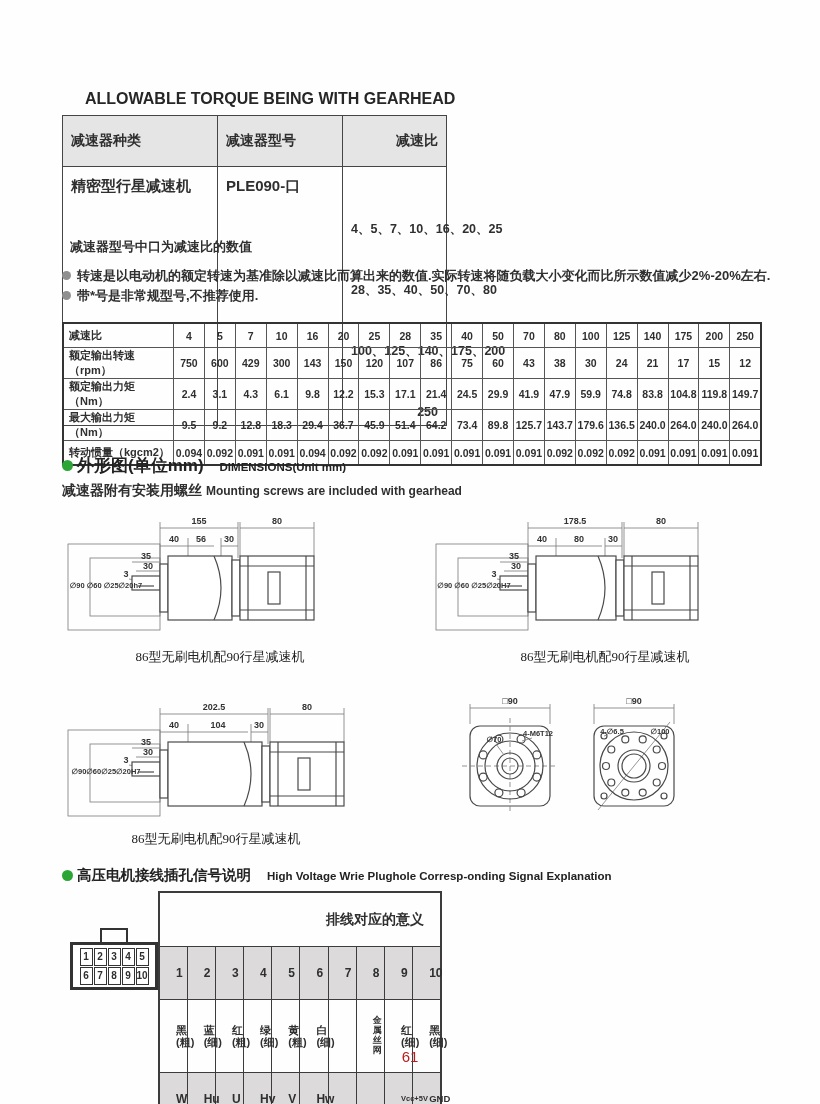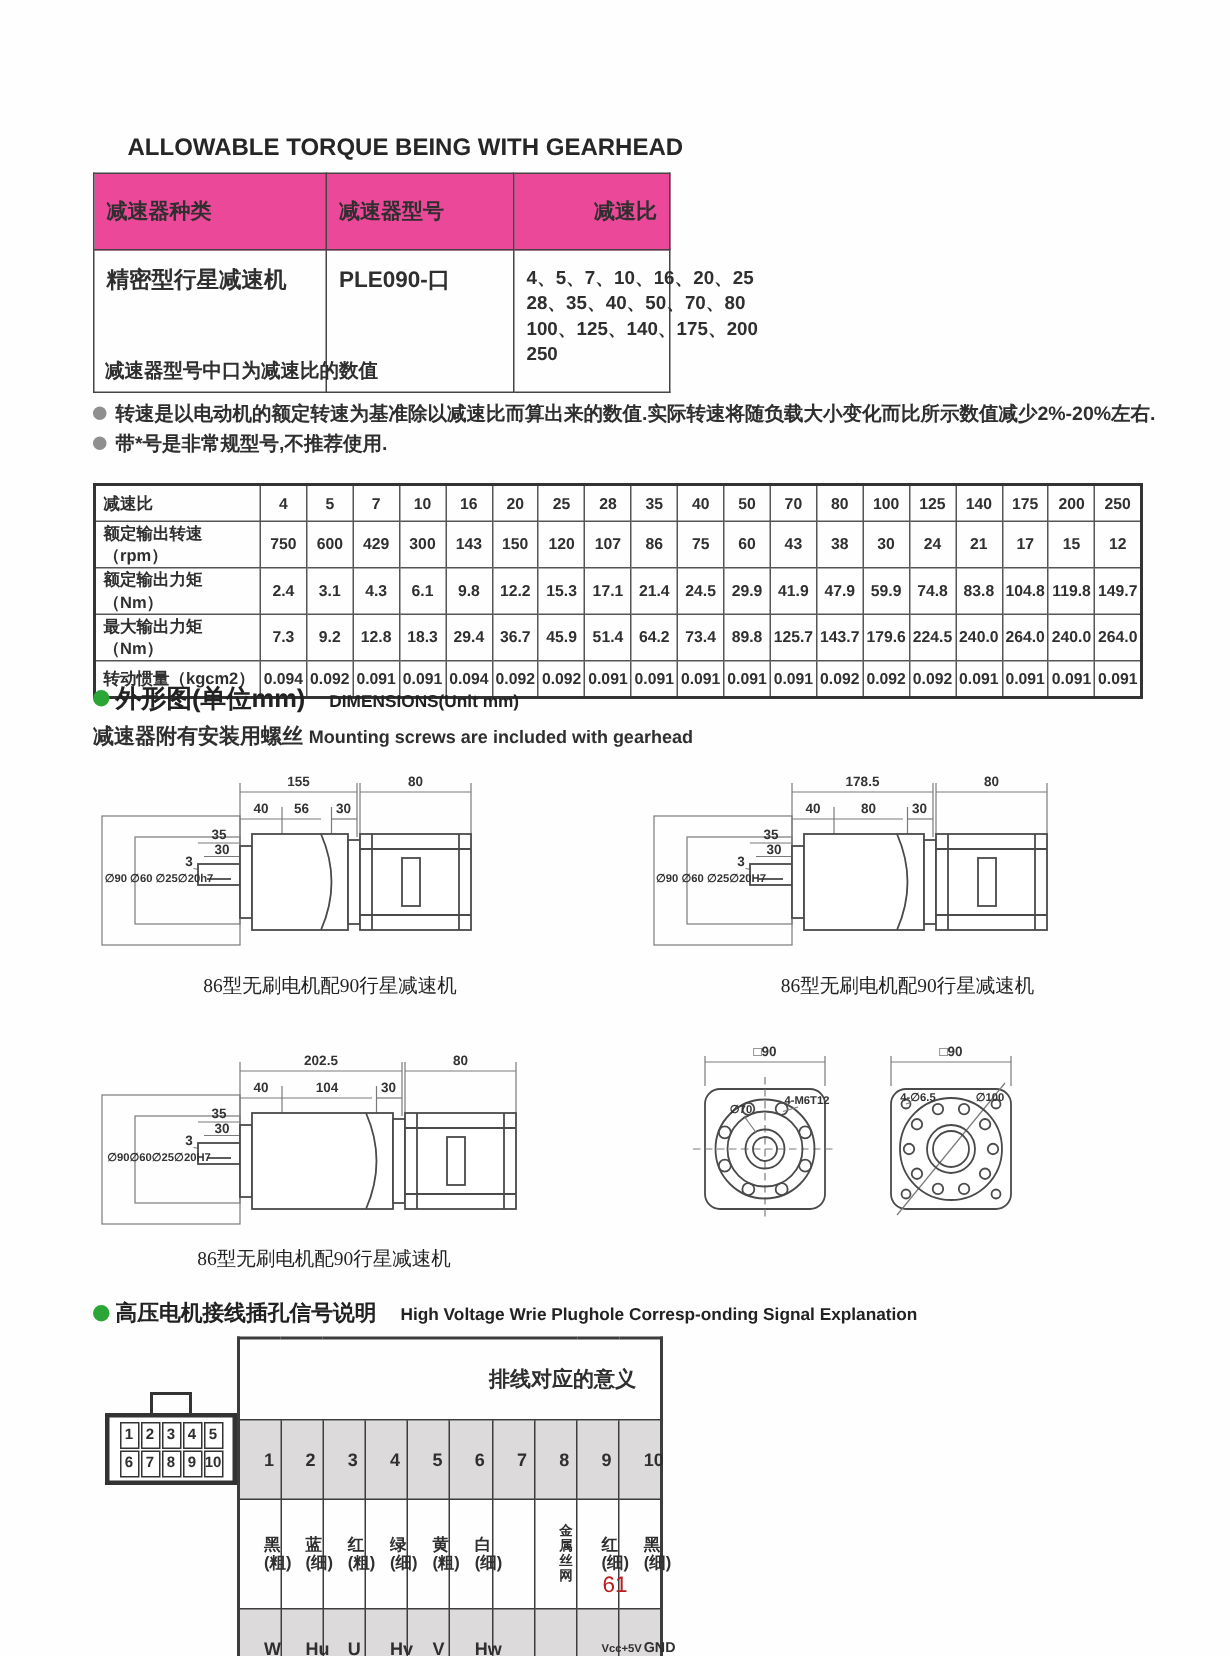--- a/index.html
+++ b/index.html
@@ -7,24 +7,24 @@
         font-family:"Liberation Sans",sans-serif;color:#2f2f2f;}
   
   .title-row{position:absolute;left:62px;top:60px;display:flex;align-items:center;}
   .gsq{width:15px;height:15px;background:#2ba636;margin-right:8px;}
   .title-cn{font-size:24px;font-weight:bold;color:#262626;letter-spacing:1px;}
   .title-en{position:absolute;left:85px;top:90px;font-size:16px;font-weight:bold;color:#262626;}
   
   .t1{position:absolute;left:62px;top:115px;width:384px;border-collapse:collapse;table-layout:fixed;}
   .t1 td{border:1.5px solid #454545;padding:4px 8px;vertical-align:middle;}
   .t1 col.c1{width:155px}.t1 col.c2{width:125px}.t1 col.c3{width:104px}
-  .t1 tr.h td{background:#ec4899;height:42px;font-size:14px;font-weight:bold;}
+  .t1 tr.h td{background:#e5e5e5;height:42px;font-size:14px;font-weight:bold;}
   .t1 tr.b td{height:80px;font-size:15px;font-weight:bold;vertical-align:top;padding-top:10px;}
   .t1 .ra{text-align:right;}
-  .t1 .ratios div{font-size:12.5px;font-weight:bold;line-height:1.35;text-align:left;white-space:nowrap;}
+  .t1 .ratios div{font-size:12.5px;font-weight:bold;line-height:1.35;text-align:right;white-space:nowrap;margin-top:44px;}
   .footnote{position:absolute;left:70px;top:238px;font-size:13px;font-weight:bold;}
   
   .notes{position:absolute;left:62px;top:266px;font-size:13px;font-weight:bold;line-height:1.55;}
   .notes .n{display:flex;align-items:flex-start;}
   .dot{width:9px;height:9px;border-radius:50%;background:#8f8f8f;margin:5px 6px 0 0;flex:none;}
   
   .t2{position:absolute;left:62px;top:322px;width:700px;border-collapse:collapse;table-layout:fixed;}
   .t2 td{border:1px solid #555;height:23px;text-align:center;font-size:10.5px;font-weight:bold;padding:0;}
   .t2 td.lbl{width:104px;text-align:left;padding-left:5px;font-size:11px;}
   .t2{border:2px solid #333;}
@@ -169,35 +169,35 @@
           <td>47.9</td>
           <td>59.9</td>
           <td>74.8</td>
           <td>83.8</td>
           <td>104.8</td>
           <td>119.8</td>
           <td>149.7</td>
         </tr>
     <tr>
       <td class="lbl">最大输出力矩（Nm）</td>
-          <td>7.3</td>
+          <td>9.5</td>
           <td>9.2</td>
           <td>12.8</td>
           <td>18.3</td>
           <td>29.4</td>
           <td>36.7</td>
           <td>45.9</td>
           <td>51.4</td>
           <td>64.2</td>
           <td>73.4</td>
           <td>89.8</td>
           <td>125.7</td>
           <td>143.7</td>
           <td>179.6</td>
-          <td>224.5</td>
+          <td>136.5</td>
           <td>240.0</td>
           <td>264.0</td>
           <td>240.0</td>
           <td>264.0</td>
         </tr>
     <tr>
       <td class="lbl">转动惯量（kgcm2）</td>
           <td>0.094</td>
           <td>0.092</td>
           <td>0.091</td>

